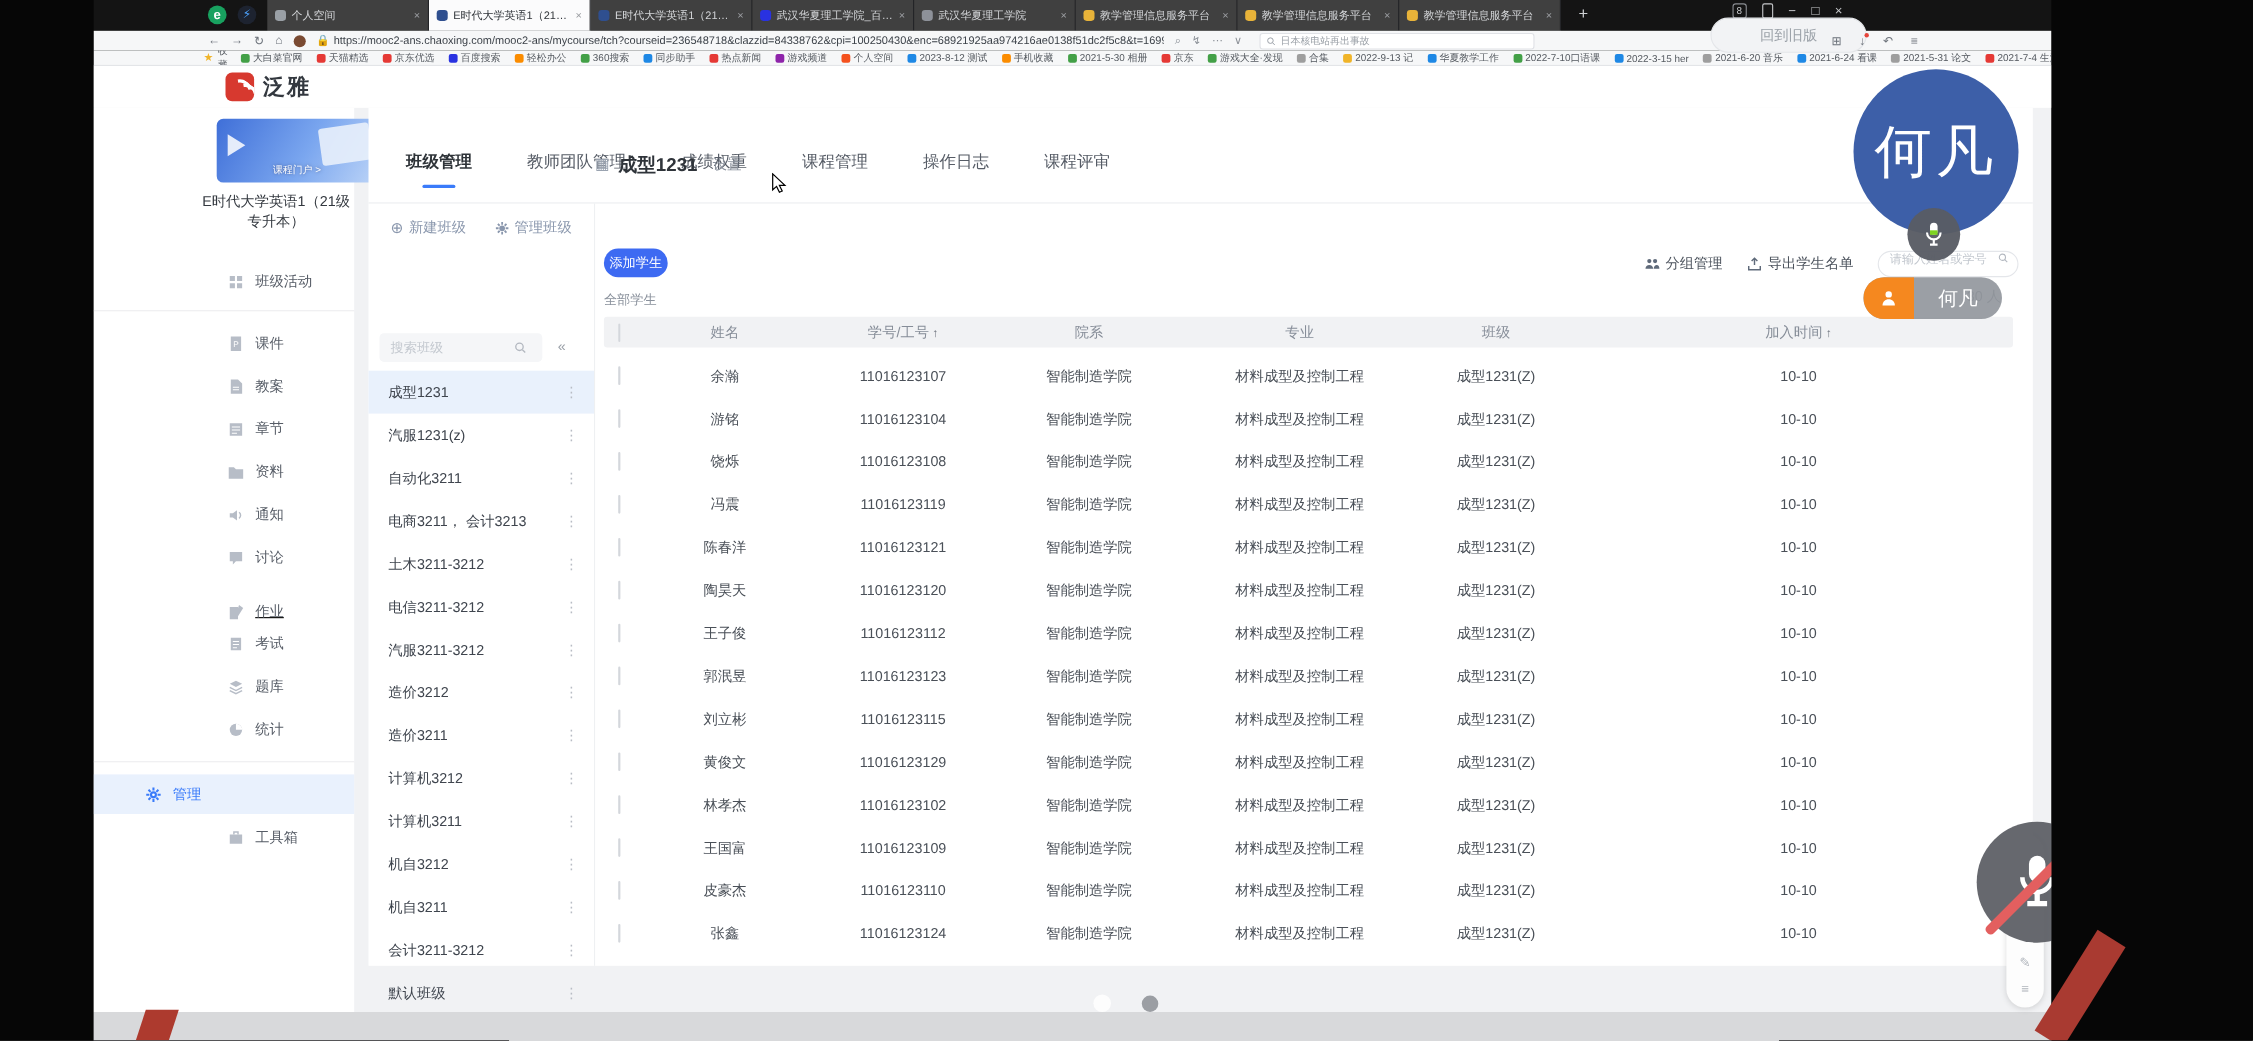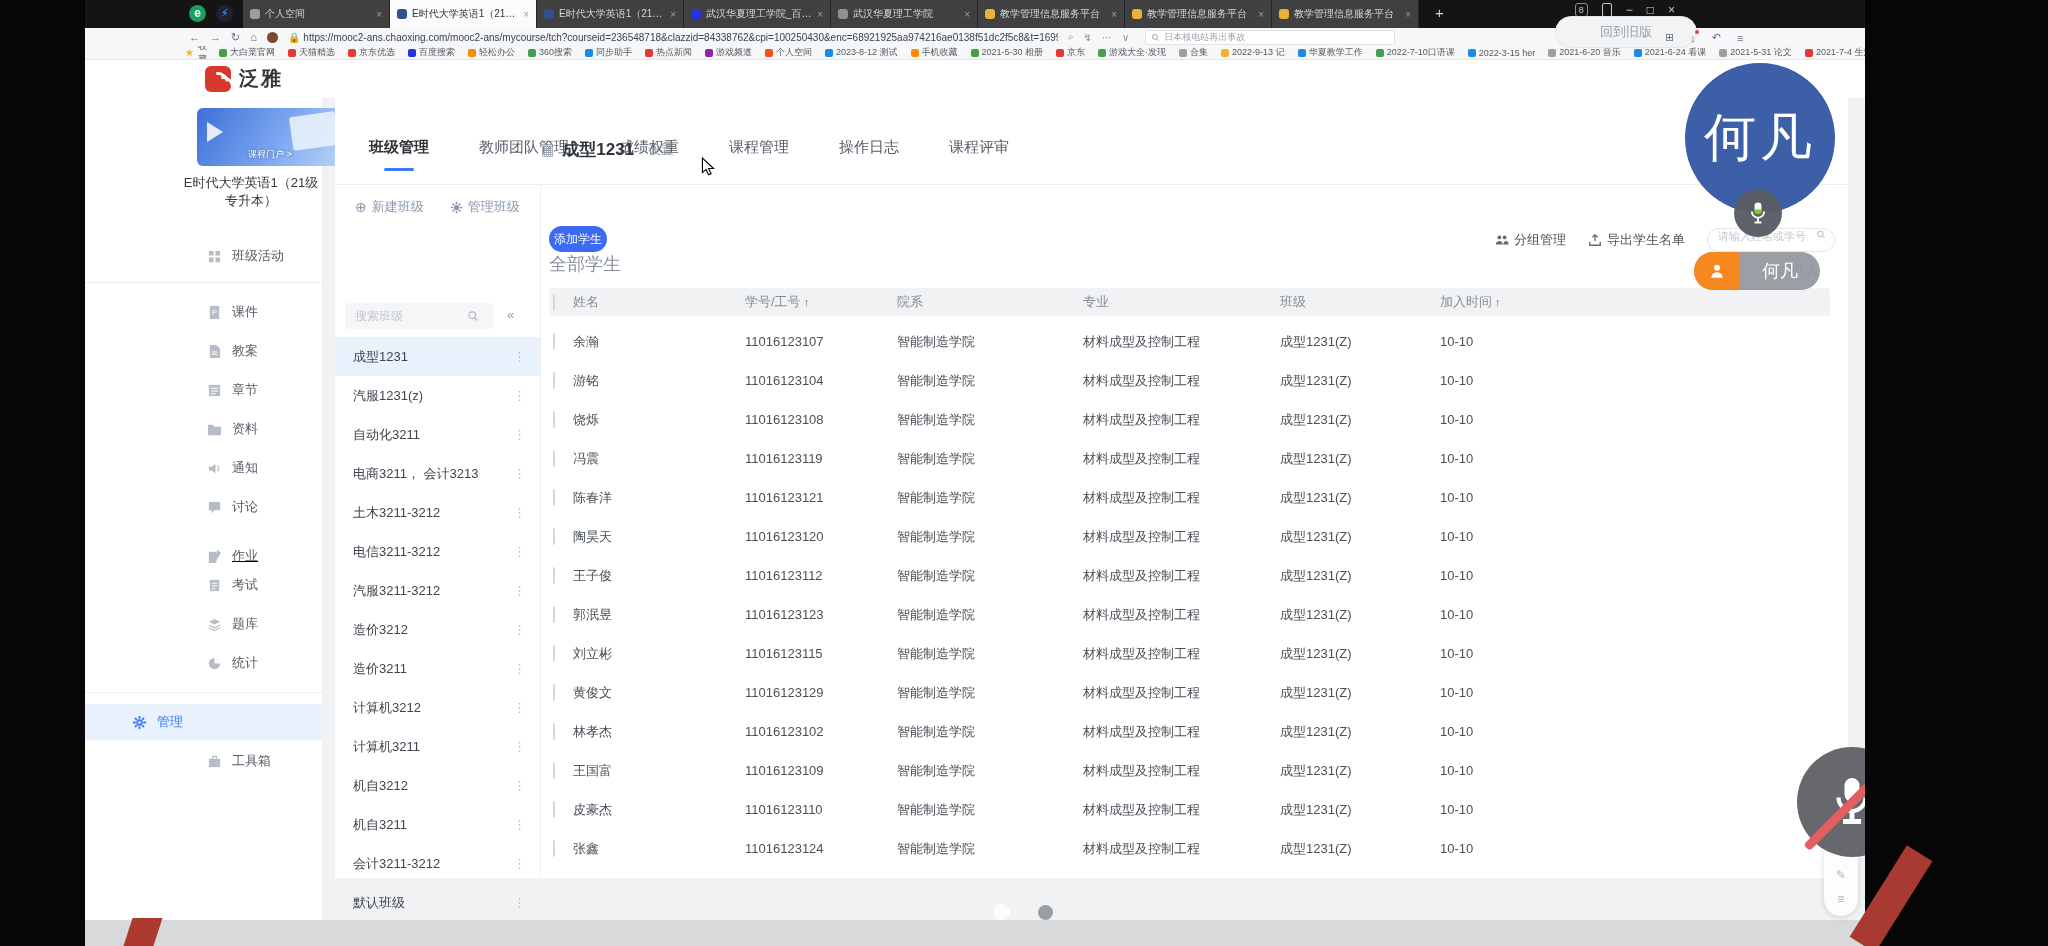--- a/index.html
+++ b/index.html
@@ -100,23 +100,23 @@
   #clsname{font-size:17px;font-weight:bold;color:#2f343a;}
   #clsset{font-size:13px;color:#8a919c;margin-left:6px;cursor:pointer;}
   #addstu{position:absolute;left:214px;top:128px;width:58px;height:26px;background:#3d6af2;border-radius:14px;color:#fff;font-size:12px;text-align:center;line-height:26px;cursor:pointer;}
   #tooly{position:absolute;left:1160px;top:130px;display:flex;align-items:center;gap:22px;}
   .toolitem{display:flex;align-items:center;gap:5px;font-size:13px;color:#4d545e;cursor:pointer;}
   .toolitem svg{width:14px;height:14px;color:#5f6a7a;}
   #stusearch{width:128px;height:24px;border:1px solid #e4e6ea;border-radius:14px;background:#fff;display:flex;align-items:flex-start;padding:0 8px;box-sizing:border-box;gap:4px;}
   #stusearch input{border:none;outline:none;width:92px;font-size:11px;background:transparent;}
   #stusearch input::placeholder{color:#c3c8cf;}
   #stusearch svg{width:11px;height:11px;color:#b3b8c0;}
-  #allstu{position:absolute;left:214px;top:154px;font-size:18px;color:#8a919c;}
+  #allstu{position:absolute;left:214px;top:166px;font-size:12px;color:#8a919c;}
   #stutable{position:absolute;left:214px;top:190px;width:1281px;}
-  .trow{display:grid;grid-template-columns:24px 172px 152px 186px 197px 160px 1fr;align-items:center;}
+  .trow{display:grid;grid-template-columns:24px 172px 152px 186px 197px 160px 1fr;align-items:center;text-align:center;}
   #thead{height:28px;background:#f1f2f4;border-radius:3px;color:#868d98;font-size:13px;margin-bottom:6px;}
   .sortarrow{color:#6d737d;font-size:11px;margin-left:3px;}
   .drow{height:39px;font-size:13px;color:#4a5058;}
   .cb{width:12px;height:12px;border:1px solid #d4d7dc;border-radius:2px;background:#fff;margin-left:4px;cursor:pointer;}
 
   
   #botstrip{left:85px;top:920px;width:1780px;height:26px;background:#d8d9db;z-index:3;}
   #dot1{left:994px;top:904px;width:16px;height:16px;border-radius:50%;background:#fdfdfd;z-index:4;}
   #dot2{left:1038px;top:905px;width:15px;height:15px;border-radius:50%;background:#9b9ea3;z-index:4;}
   #redL{left:128px;top:918px;width:30px;height:28px;background:#ad3a2e;transform:skewX(-18deg);z-index:5;}

